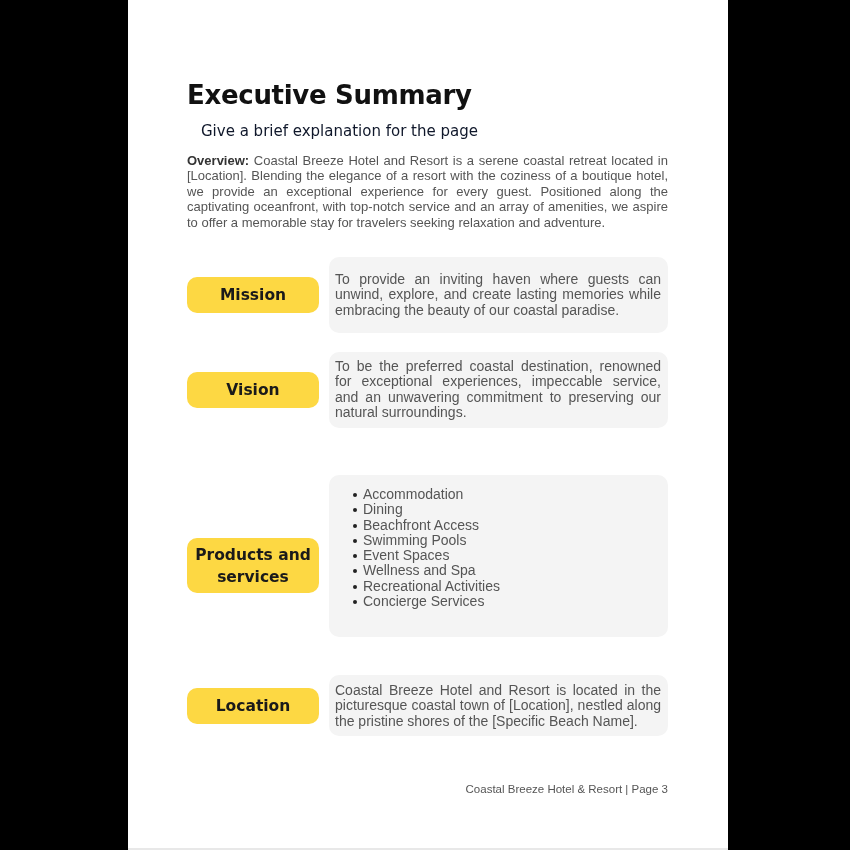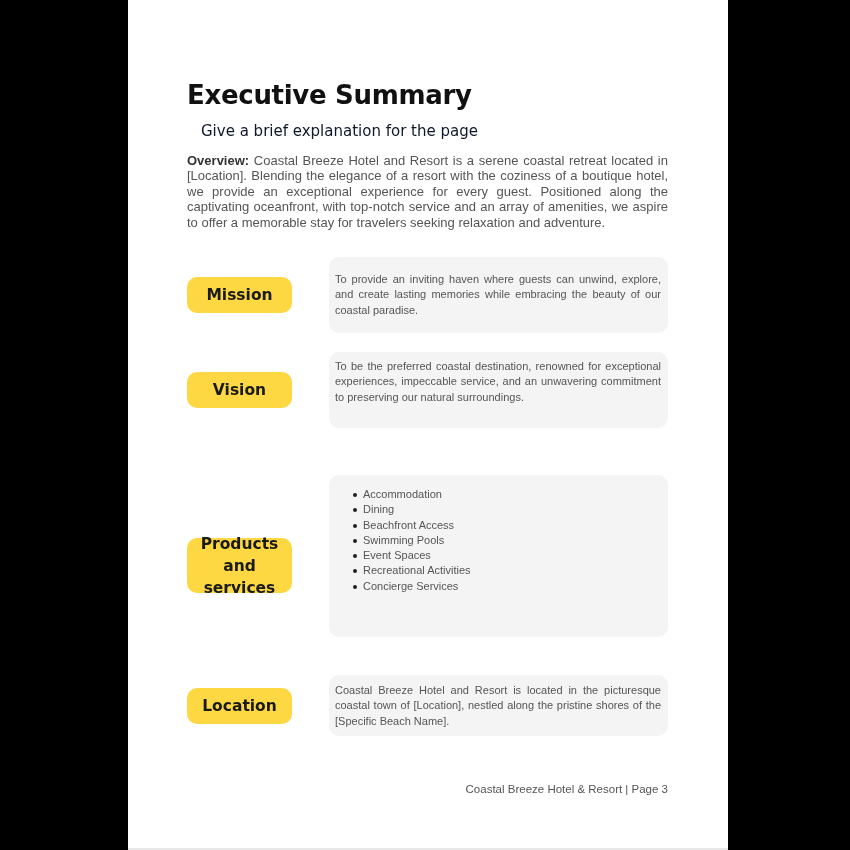--- a/index.html
+++ b/index.html
@@ -45,41 +45,41 @@
       font-size: 13px;
       line-height: 15.4px;
       color: #555555;
       text-align: justify;
     }
     .overview b { color: #333333; font-weight: bold; }
 
     .row-label {
       position: absolute;
       left: 59px;
-      width: 105px;
+      width: 132px;
       background: #fdd843;
       border-radius: 10px;
       display: flex;
       align-items: center;
       justify-content: center;
       text-align: center;
       font-weight: bold;
       color: #1a1a1a;
       font-size: 15.5px;
       line-height: 22px;
       font-family: "DejaVu Sans", sans-serif;
     }
     .row-box {
       position: absolute;
       left: 201px;
       width: 339px;
       background: #f4f4f4;
       border-radius: 10px;
       padding: 14px 7px 10px 6px;
-      font-size: 11px;
+      font-size: 14px;
       line-height: 15.3px;
       color: #555555;
       text-align: justify;
     }
     .products-list {
       list-style: none;
       padding-left: 18px;
       text-align: left;
     }
     .products-list li {
@@ -123,20 +123,21 @@
   </div>
 
   <div class="row-label" style="top:538px;height:55px;">Products and services</div>
   <div class="row-box" style="top:475px;height:162px;padding-top:12px;">
     <ul class="products-list">
       <li><span class="bullet"></span><span>Accommodation</span></li>
       <li><span class="bullet"></span><span>Dining</span></li>
       <li><span class="bullet"></span><span>Beachfront Access</span></li>
       <li><span class="bullet"></span><span>Swimming Pools</span></li>
       <li><span class="bullet"></span><span>Event Spaces</span></li>
+      <li><span class="bullet"></span><span>Wellness and Spa</span></li>
       <li><span class="bullet"></span><span>Recreational Activities</span></li>
       <li><span class="bullet"></span><span>Concierge Services</span></li>
     </ul>
   </div>
 
   <div class="row-label" style="top:688px;height:36px;">Location</div>
   <div class="row-box" style="top:675px;height:61px;padding-top:8px;">
     <span>Coastal Breeze Hotel and Resort is located in the picturesque coastal town of [Location], nestled along the pristine shores of the [Specific Beach Name].</span>
   </div>
 

